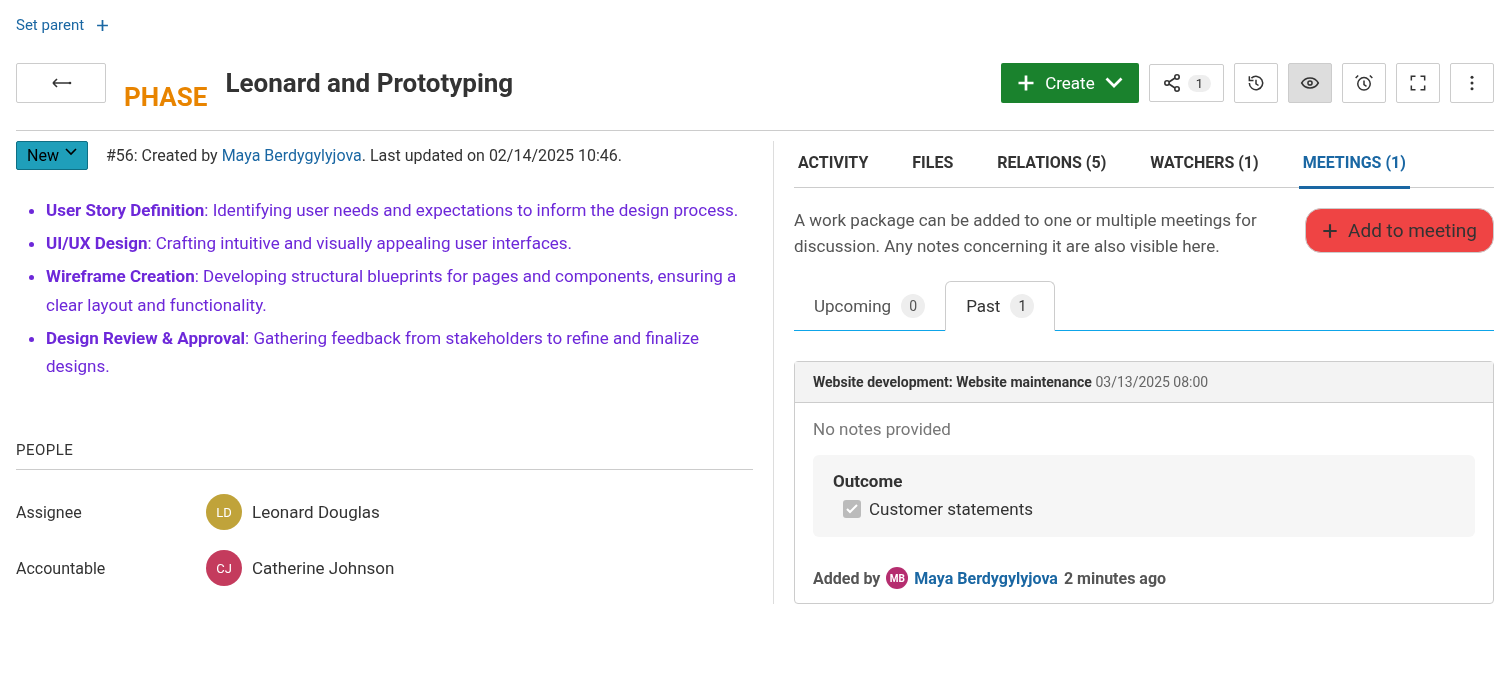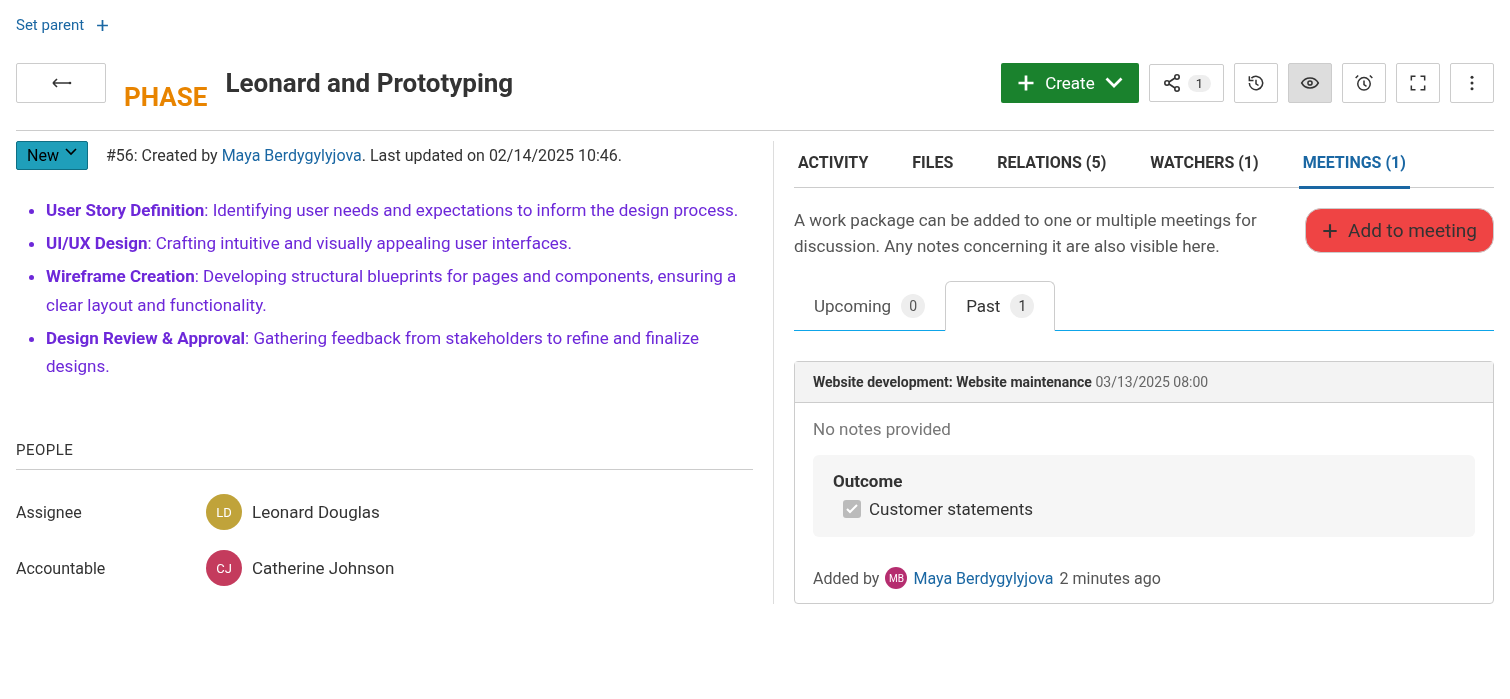--- a/index.html
+++ b/index.html
@@ -69,21 +69,21 @@
     .meeting-head b { font-weight: 700; }
     .meeting-date { color: #666; }
     .meeting-body { padding: 16px 18px; }
     .no-notes { color: #777; font-size: 17px; margin-bottom: 16px; }
     .outcome-box { background: #f6f6f6; border-radius: 6px; padding: 16px 20px; }
     .outcome-h { font-weight: 700; font-size: 17px; margin-bottom: 6px; }
     .chk-row { display: flex; align-items: center; gap: 8px; font-size: 17px; color: #333; padding: 2px 0 2px 10px; }
     .chk { width: 18px; height: 18px; background: #bbb; border-radius: 3px; display: flex; align-items: center; justify-content: center; }
     .chk svg { width: 12px; height: 10px; }
 
-    .added-by { padding: 14px 18px; font-size: 16px; color: #555; display: flex; align-items: center; gap: 6px; }
+    .added-by { padding: 14px 18px; font-size: 16px; color: #555; display: flex; align-items: center; gap: 6px; font-weight: bold; }
     .added-by a { color: #1a67a3; text-decoration: none; }
     .mini-avatar { width: 22px; height: 22px; border-radius: 50%; background: #b52d6f; color: #fff; display: inline-flex; align-items: center; justify-content: center; font-size: 10px; }
 
     .drag-handle { position: absolute; left: -3px; top: 505px; width: 6px; height: 30px; background: #ccc; border-radius: 2px; cursor: col-resize;}
   </style>
 </head>
 <body>
 
 <div class="container">
 

